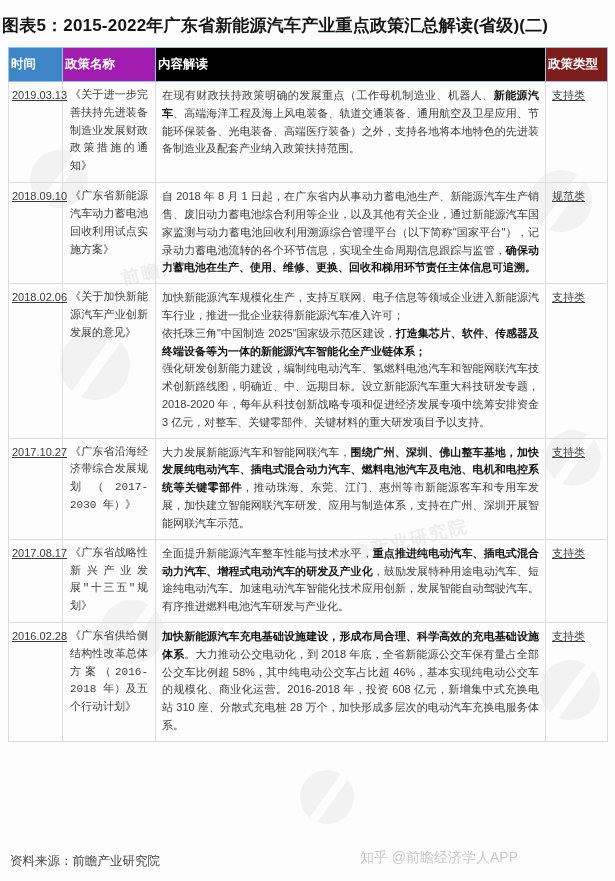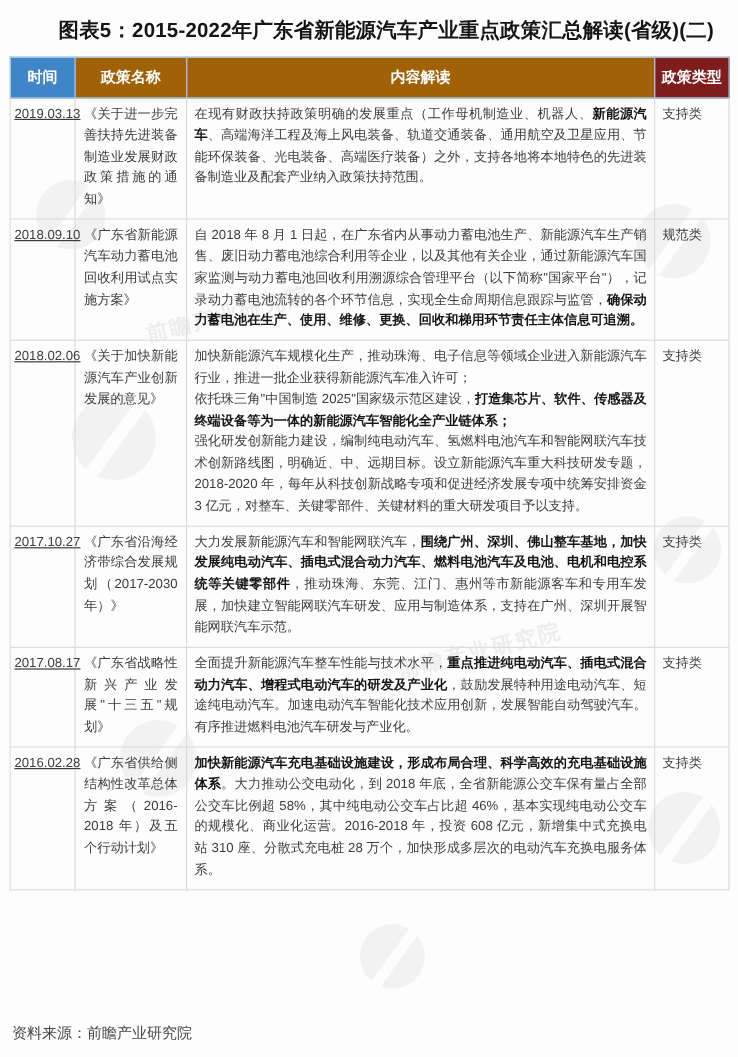--- a/index.html
+++ b/index.html
@@ -3,47 +3,47 @@
 <meta charset="utf-8">
 <style>
   * { margin:0; padding:0; box-sizing:border-box; }
   html,body { width:615px; }
   body {
     height:881px; position:relative; overflow:hidden;
     background:#fdfdfd;
     font-family:"Liberation Sans","DejaVu Sans",sans-serif;
   }
   .page-title {
-    padding:14px 20px 10px; text-align:right;
+    padding:14px 2px 10px; text-align:left;
     font-size:17px; font-weight:bold; color:#151515;
     position:relative; z-index:2; letter-spacing:0.2px;
   }
   table.policy-table {
     margin:0 8px; width:599px; border-collapse:collapse; table-layout:fixed;
     position:relative; z-index:2;
   }
   .policy-table col.c-date { width:54px; }
   .policy-table col.c-name { width:93px; }
   .policy-table col.c-content { width:390px; }
   .policy-table col.c-type { width:62px; }
   .policy-table th {
     color:#ffffff; font-size:12.5px; font-weight:bold;
-    padding:8px 2px; border:1px solid #9cc0e2; text-align:center;
+    padding:8px 2px; border:1px solid #9cc0e2; text-align:left;
   }
   .policy-table td {
     border:1px solid #dcdcdc; vertical-align:top;
     font-size:11px; color:#3d3d3d; line-height:1.62;
     padding:5px 6px 6px; background:transparent;
   }
   td.cell-date { padding-left:3px; padding-right:1px; white-space:nowrap;text-decoration:underline; }
-  td.cell-name { text-align:justify; padding-left:7px; padding-right:7px; }
+  td.cell-name { text-align:justify; padding-left:7px; padding-right:7px;font-family:Liberation Mono, monospace; }
   td.cell-content { text-align:justify;margin-left:18px; }
   td.cell-content p { margin:0; }
   td.cell-content b, td.cell-name b { color:#161616; }
-  td.cell-type { padding-left:6px; }
+  td.cell-type { padding-left:6px;text-decoration:underline; }
   .footer-bar { position:absolute; left:0; top:845px; width:524px; height:36px; z-index:2; }
   .source-text { position:absolute; left:10px; top:8px; font-size:12.5px; color:#474747; }
   .zhihu-watermark { position:absolute; right:6px; top:4px; font-size:14px; color:#c9c9c9; }
   
   .wm { position:absolute; border-radius:50%; background:#ebebeb; opacity:.6; z-index:1; overflow:hidden; }
   .wm::after {
     content:""; position:absolute; left:46%; top:-10%;
     width:16%; height:120%; background:#fdfdfd; transform:rotate(36deg);
   }
   .wm-text {
@@ -69,22 +69,22 @@
 <table class="policy-table">
   <colgroup>
     <col class="c-date">
       <col class="c-name">
       <col class="c-content">
       <col class="c-type">
   </colgroup>
   <thead>
     <tr>
         <th style="background: rgb(62, 134, 200); color: rgb(255, 255, 255);">时间</th>
-        <th style="background: #a16207; color: rgb(255, 255, 255);">政策名称</th>
-        <th style="background: #a16207; color: rgb(255, 255, 255);">内容解读</th>
+        <th style="background: #a21caf; color: rgb(255, 255, 255);">政策名称</th>
+        <th style="background: #000000; color: rgb(255, 255, 255);">内容解读</th>
         <th style="background: #7f1d1d; color: rgb(255, 255, 255);">政策类型</th>
       </tr>
   </thead>
   <tbody>
       <tr>
         <td class="cell-date">2019.03.13</td>
         <td class="cell-name">《关于进一步完善扶持先进装备制造业发展财政政策措施的通知》</td>
         <td class="cell-content">
           <p><span>在现有财政扶持政策明确的发展重点（工作母机制造业、机器人、</span><b>新能源汽车</b><span>、高端海洋工程及海上风电装备、轨道交通装备、通用航空及卫星应用、节能环保装备、光电装备、高端医疗装备）之外，支持各地将本地特色的先进装备制造业及配套产业纳入政策扶持范围。</span></p>
         </td>
@@ -95,21 +95,21 @@
         <td class="cell-name">《广东省新能源汽车动力蓄电池回收利用试点实施方案》</td>
         <td class="cell-content">
           <p><span>自 2018 年 8 月 1 日起，在广东省内从事动力蓄电池生产、新能源汽车生产销售、废旧动力蓄电池综合利用等企业，以及其他有关企业，通过新能源汽车国家监测与动力蓄电池回收利用溯源综合管理平台（以下简称"国家平台"），记录动力蓄电池流转的各个环节信息，实现全生命周期信息跟踪与监管，</span><b>确保动力蓄电池在生产、使用、维修、更换、回收和梯用环节责任主体信息可追溯。</b></p>
         </td>
         <td class="cell-type">规范类</td>
       </tr>
       <tr>
         <td class="cell-date">2018.02.06</td>
         <td class="cell-name">《关于加快新能源汽车产业创新发展的意见》</td>
         <td class="cell-content">
-          <p><span>加快新能源汽车规模化生产，推动珠海、电子信息等领域企业进入新能源汽车行业，推进一批企业获得新能源汽车准入许可；</span></p>
+          <p><span>加快新能源汽车规模化生产，支持互联网、电子信息等领域企业进入新能源汽车行业，推进一批企业获得新能源汽车准入许可；</span></p>
           <p><span>依托珠三角"中国制造 2025"国家级示范区建设，</span><b>打造集芯片、软件、传感器及终端设备等为一体的新能源汽车智能化全产业链体系；</b></p>
           <p><span>强化研发创新能力建设，编制纯电动汽车、氢燃料电池汽车和智能网联汽车技术创新路线图，明确近、中、远期目标。设立新能源汽车重大科技研发专题，2018-2020 年，每年从科技创新战略专项和促进经济发展专项中统筹安排资金 3 亿元，对整车、关键零部件、关键材料的重大研发项目予以支持。</span></p>
         </td>
         <td class="cell-type">支持类</td>
       </tr>
       <tr>
         <td class="cell-date">2017.10.27</td>
         <td class="cell-name">《广东省沿海经济带综合发展规划（2017-2030 年）》</td>
         <td class="cell-content">
           <p><span>大力发展新能源汽车和智能网联汽车，</span><b>围绕广州、深圳、佛山整车基地，加快发展纯电动汽车、插电式混合动力汽车、燃料电池汽车及电池、电机和电控系统等关键零部件</b><span>，推动珠海、东莞、江门、惠州等市新能源客车和专用车发展，加快建立智能网联汽车研发、应用与制造体系，支持在广州、深圳开展智能网联汽车示范。</span></p>
@@ -130,13 +130,14 @@
         <td class="cell-content">
           <p><b>加快新能源汽车充电基础设施建设，形成布局合理、科学高效的充电基础设施体系</b><span>。大力推动公交电动化，到 2018 年底，全省新能源公交车保有量占全部公交车比例超 58%，其中纯电动公交车占比超 46%，基本实现纯电动公交车的规模化、商业化运营。2016-2018 年，投资 608 亿元，新增集中式充换电站 310 座、分散式充电桩 28 万个，加快形成多层次的电动汽车充换电服务体系。</span></p>
         </td>
         <td class="cell-type">支持类</td>
       </tr>
     </tbody>
 </table>
 
 <div class="footer-bar">
   <div class="source-text">资料来源：前瞻产业研究院</div>
+  <div class="zhihu-watermark">知乎 @前瞻经济学人APP</div>
 </div>
 
 </body></html>

